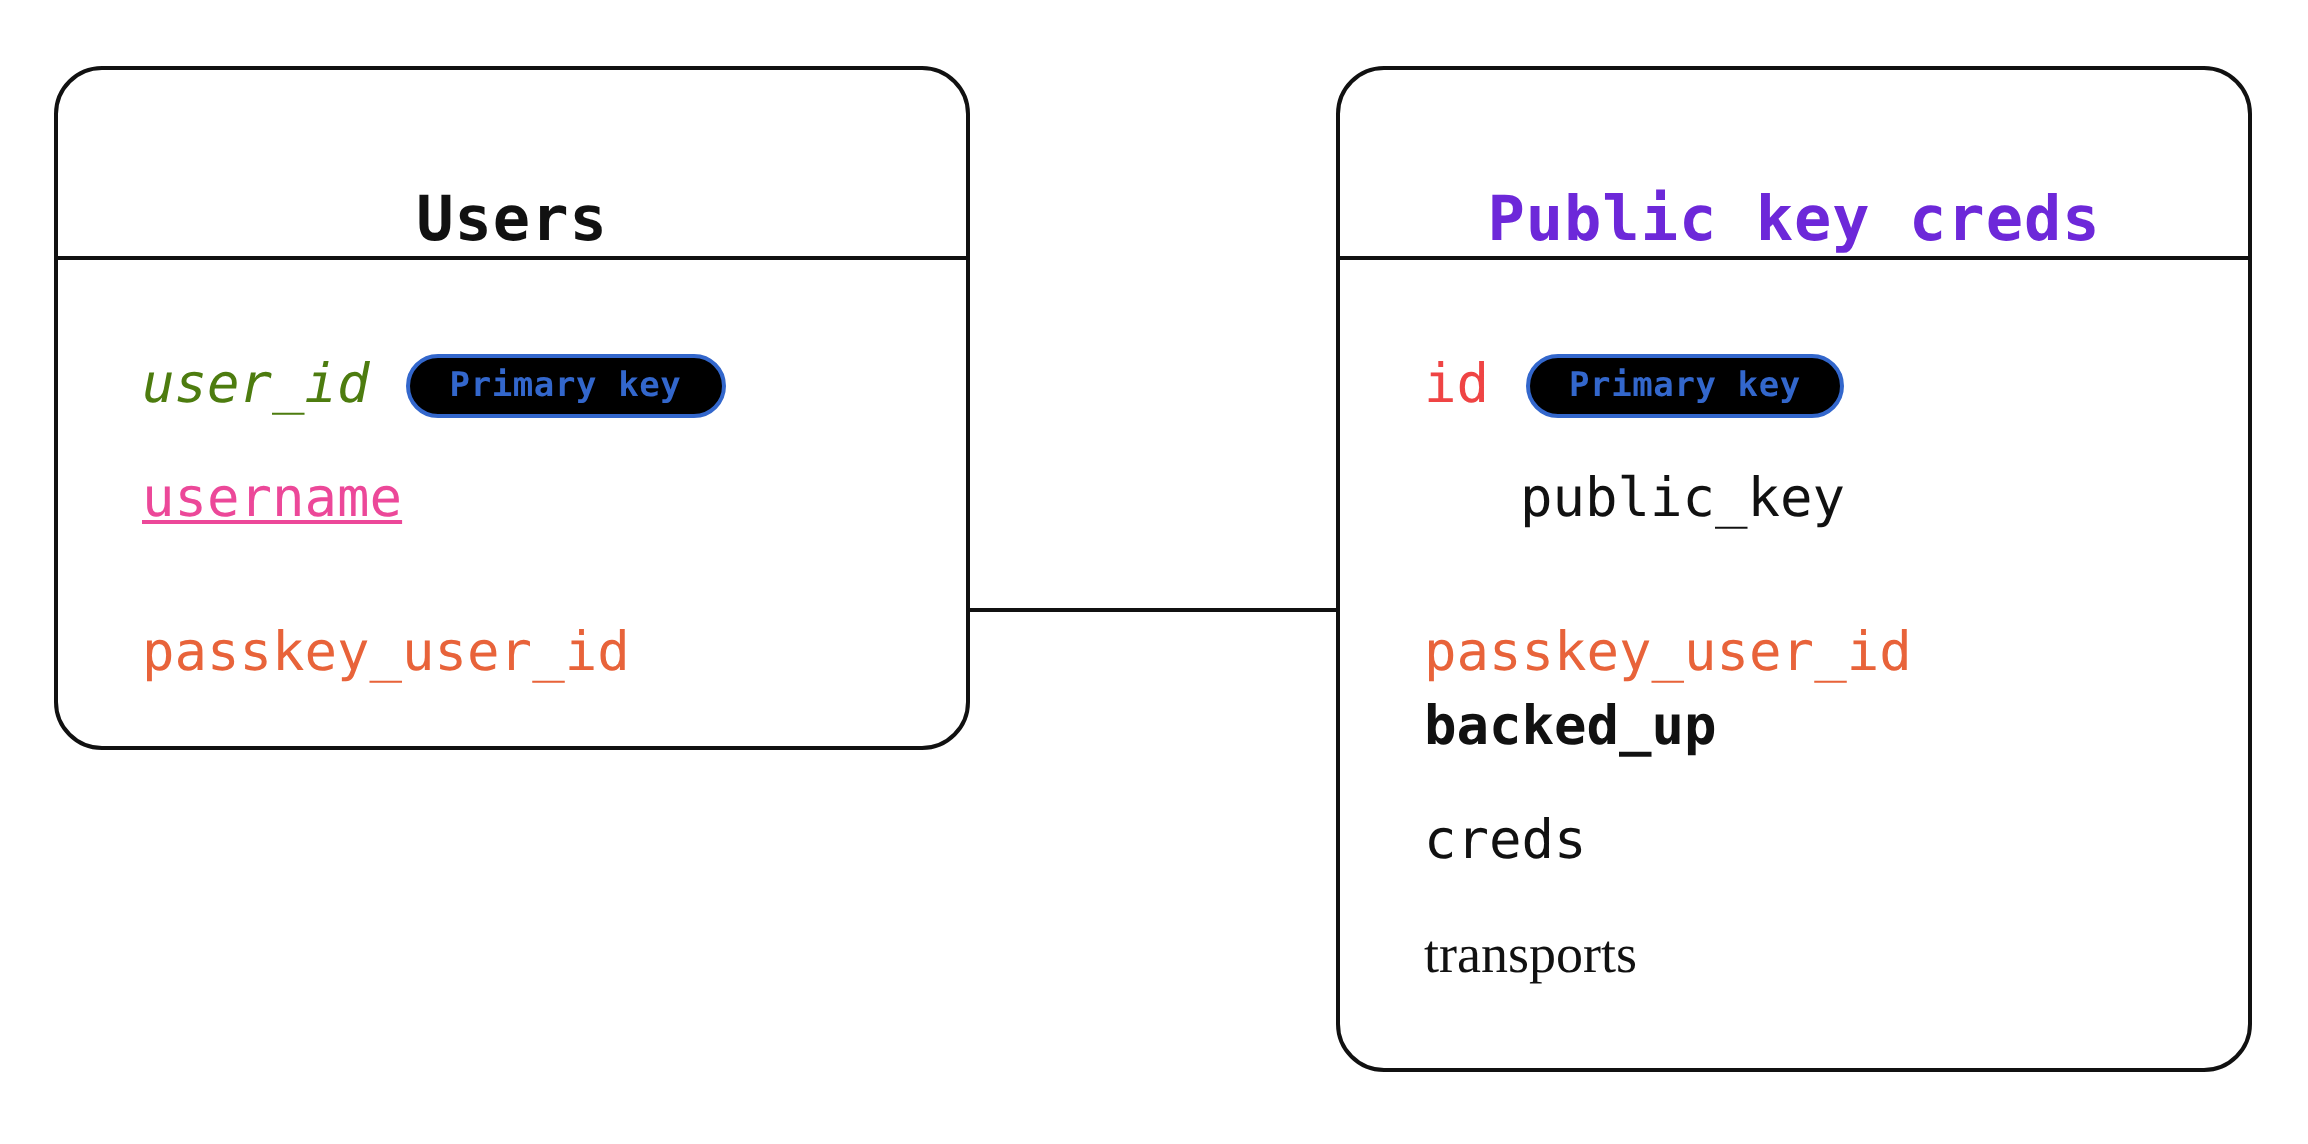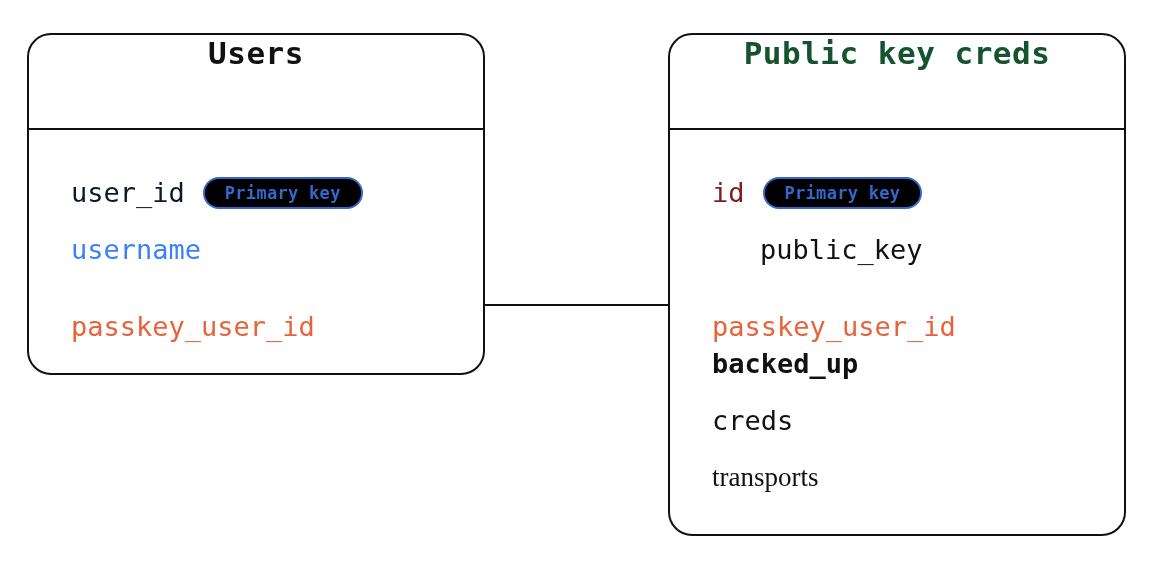--- a/index.html
+++ b/index.html
@@ -24,21 +24,21 @@
     position: absolute;
     box-sizing: border-box;
     background: #ffffff;
     border: 2px solid #111111;
     border-radius: 24px;
   }
   .entity-header {
     box-sizing: border-box;
     height: 95px;
     display: flex;
-    align-items: flex-start;
+    align-items: flex-end;
     justify-content: center;
     border-bottom: 2px solid #111111;
   }
   .entity-title {
     font-family: "DejaVu Sans Mono", "Liberation Mono", monospace;
     font-size: 31px;
     font-weight: bold;
     color: #111111;
     letter-spacing: 0.5px;
     white-space: nowrap;
@@ -97,38 +97,38 @@
 <body>
 
 <div id="canvas" style="background: rgb(255, 255, 255);">
     <div class="connector" style="left: 483px; top: 304px; width: 185px; background: rgb(17, 17, 17);"></div>
     <div class="entity" style="left: 27px; top: 33px; width: 458px; height: 342px; border-color: rgb(17, 17, 17);">
       <div class="entity-header" style="border-bottom-color: rgb(17, 17, 17);">
         <div class="entity-title" style="color: rgb(17, 17, 17);">Users</div>
       </div>
       <div class="entity-body">
         <div class="field-row">
-          <span class="field-name pk" style="color: #0f172a;">user_id</span>
+          <span class="field-name pk" style="color: #4d7c0f; font-style: italic;">user_id</span>
           <span class="badge" style="border-color: rgb(51, 103, 204); color: rgb(51, 103, 204);">Primary key</span>
         </div>
         <div class="field-row">
-          <span class="field-name" style="color: #3b82f6;">username</span>
+          <span class="field-name" style="color: #ec4899; text-decoration: underline;">username</span>
         </div>
         <div class="field-row">
           <span class="field-name fk" style="color: rgb(232, 99, 58);">passkey_user_id</span>
         </div>
       </div>
     </div>
     <div class="entity" style="left: 668px; top: 33px; width: 458px; height: 503px; border-color: rgb(17, 17, 17);">
       <div class="entity-header" style="border-bottom-color: rgb(17, 17, 17);">
-        <div class="entity-title" style="color: #14532d;">Public key creds</div>
+        <div class="entity-title" style="color: #6d28d9;">Public key creds</div>
       </div>
       <div class="entity-body">
         <div class="field-row">
-          <span class="field-name pk" style="color: #7f1d1d;">id</span>
+          <span class="field-name pk" style="color: #ef4444;">id</span>
           <span class="badge" style="border-color: rgb(51, 103, 204); color: rgb(51, 103, 204);">Primary key</span>
         </div>
         <div class="field-row">
           <span class="field-name" style="color: rgb(17, 17, 17); margin-left: 48px;">public_key</span>
         </div>
         <div class="field-row">
           <span class="field-name fk" style="color: rgb(232, 99, 58);">passkey_user_id</span>
         </div>
         <div class="field-row">
           <span class="field-name" style="color: rgb(17, 17, 17); font-weight: bold;">backed_up</span>

